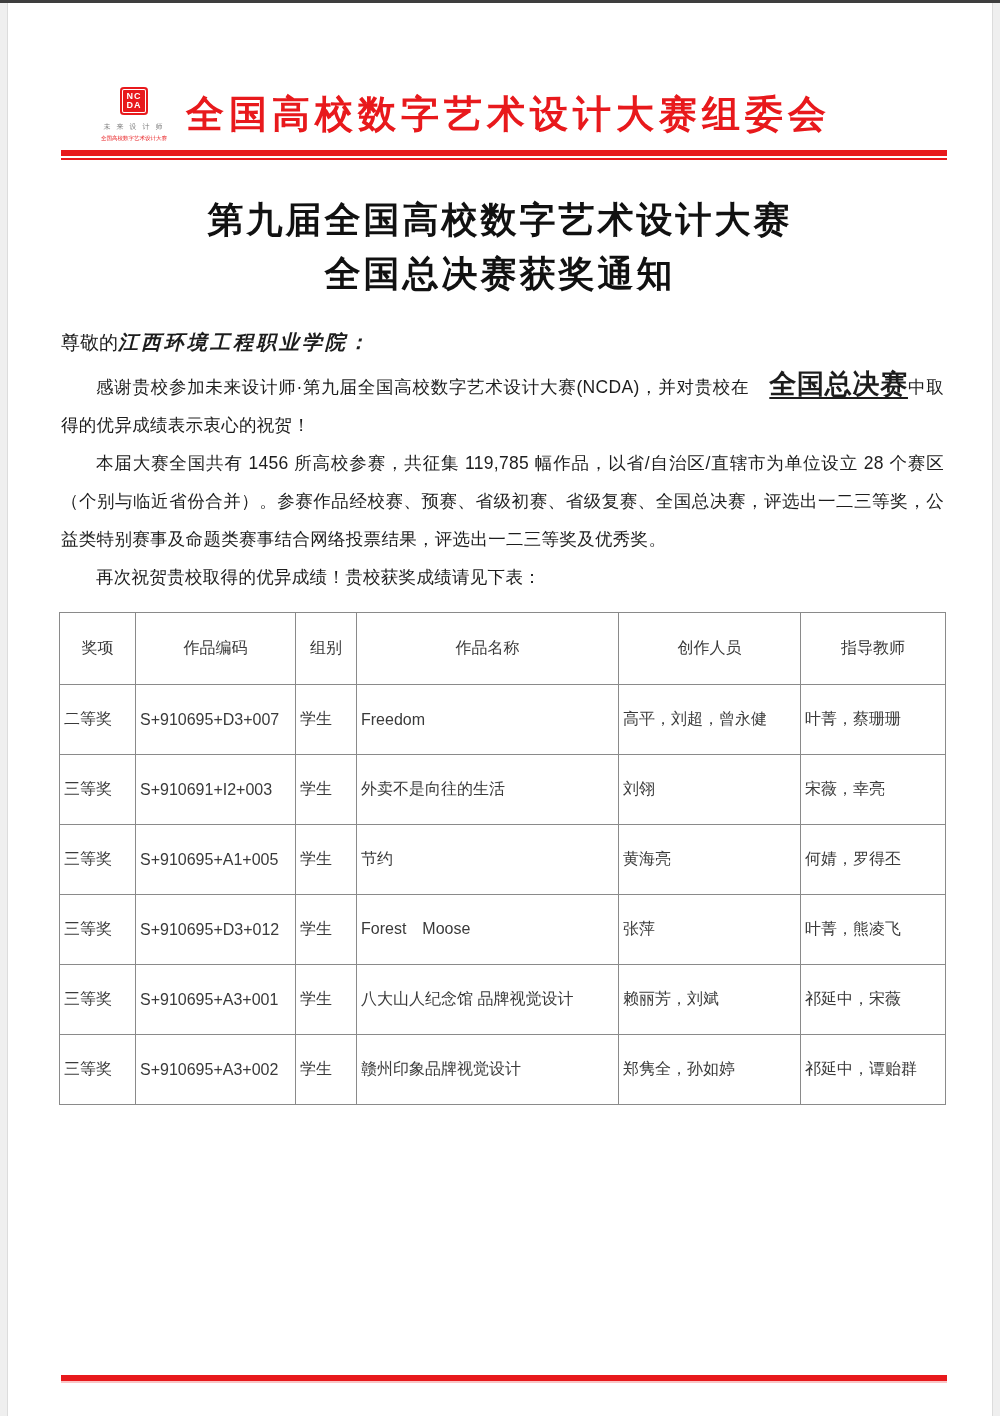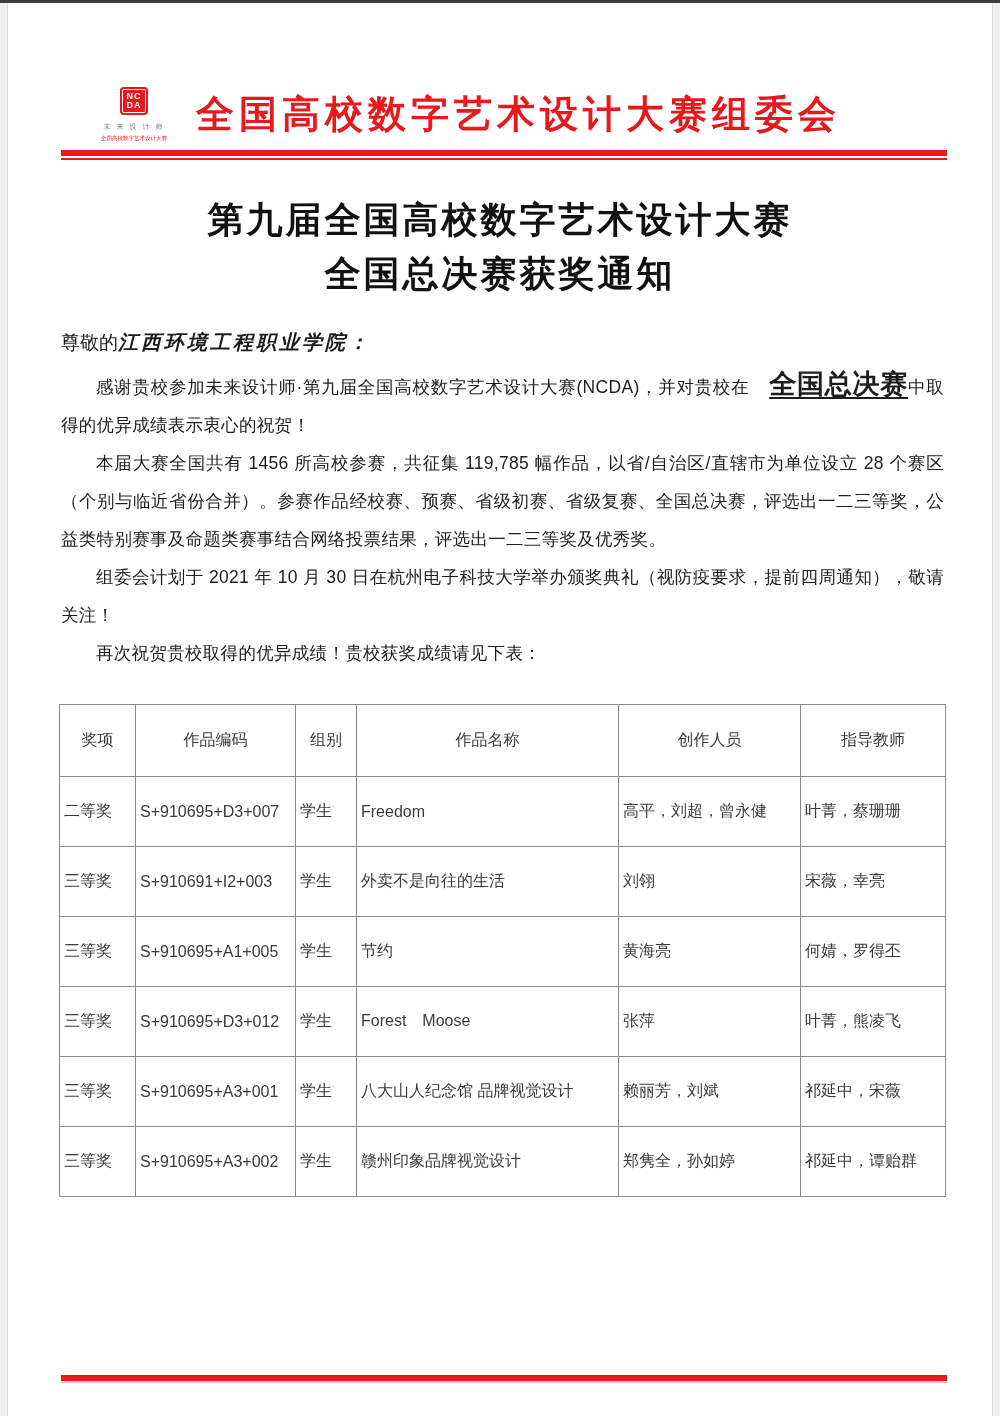--- a/index.html
+++ b/index.html
@@ -11,41 +11,41 @@
 
   
   .doc-header{position:relative;height:158px;}
   .logo{position:absolute;left:86px;top:84px;width:80px;text-align:center;}
   .seal{width:28px;height:28px;margin:0 auto;background:#e8191c;border-radius:4px;
         display:flex;flex-direction:column;align-items:center;justify-content:center;
         color:#fff;font-weight:bold;font-size:9px;line-height:9px;letter-spacing:1px;
         box-shadow:inset 0 0 0 2px #e8191c, inset 0 0 0 3px #ffffff;}
   .logo-line1{margin-top:7px;font-size:7px;color:#7c7c7c;letter-spacing:2px;white-space:nowrap;}
   .logo-line2{margin-top:2px;font-size:6px;color:#e8191c;letter-spacing:0;white-space:nowrap;transform:scale(.92);}
-  .org-title{position:absolute;left:188px;top:86px;margin:0;white-space:nowrap;
+  .org-title{position:absolute;left:178px;top:86px;margin:0;white-space:nowrap;
              color:#e8191c;font-size:38px;font-weight:bold;letter-spacing:5px;}
   .red-rule{position:absolute;left:53px;top:147px;width:886px;}
   .red-rule .thick{height:6px;background:#e8191c;}
   .red-rule .thin{height:2px;background:#e8191c;margin-top:2px;}
 
   
   .doc-title{margin-top:32px;text-align:center;font-size:36px;font-weight:bold;
              letter-spacing:3px;line-height:54px;color:#111;}
 
   
   .salutation{margin:28px 50px 0 53px;font-size:19px;}
   .school{font-weight:bold;font-style:italic;letter-spacing:3px;font-size:20px;}
   .para{margin:12px 48px 0 53px;font-size:17.5px;line-height:38px;
         text-indent:2em;letter-spacing:.3px;text-align:justify;}
   .para.tight{margin-top:0;}
   .big-emph{font-size:27px;font-weight:bold;line-height:1;
             text-decoration:underline;text-underline-offset:4px;margin-left:20px;}
 
   
-  table.awards{margin:32px 0 0 51px;border-collapse:collapse;width:886px;
+  table.awards{margin:16px 0 0 51px;border-collapse:collapse;width:886px;
                font-size:16px;color:#3a3a3a;table-layout:fixed;}
   table.awards th,table.awards td{border:1px solid #8a8a8a;font-weight:400;
                padding:0 4px;box-sizing:border-box;}
   table.awards th{height:72px;text-align:center;}
   table.awards td{height:70px;text-align:left;}
   col.c0{width:76px;}col.c1{width:160px;}col.c2{width:61px;}
   col.c3{width:262px;}col.c4{width:182px;}col.c5{width:145px;}
   table.awards td.left{text-align:left;}
 
   
@@ -79,21 +79,20 @@
     <div class="doc-title">
       <div>第九届全国高校数字艺术设计大赛</div>
       <div>全国总决赛获奖通知</div>
     </div>
 
     <p class="salutation"><span>尊敬的</span><span class="school">江西环境工程职业学院：</span></p>
 
     <p class="para"><span>感谢贵校参加未来设计师·第九届全国高校数字艺术设计大赛(NCDA)，并对贵校在</span><span class="big-emph">全国总决赛</span><span>中取得的优异成绩表示衷心的祝贺！</span></p>
 
     <p class="para tight">本届大赛全国共有 1456 所高校参赛，共征集 119,785 幅作品，以省/自治区/直辖市为单位设立 28 个赛区（个别与临近省份合并）。参赛作品经校赛、预赛、省级初赛、省级复赛、全国总决赛，评选出一二三等奖，公益类特别赛事及命题类赛事结合网络投票结果，评选出一二三等奖及优秀奖。</p>
-    <p class="para tight">组委会计划于 2021 年 10 月 30 日在杭州电子科技大学举办颁奖典礼（视防疫要求，提前四周通知），敬请关注！</p>
     <p class="para tight">再次祝贺贵校取得的优异成绩！贵校获奖成绩请见下表：</p>
 
     <table class="awards">
       <colgroup>
         <col class="c0">
           <col class="c1">
           <col class="c2">
           <col class="c3">
           <col class="c4">
           <col class="c5">

